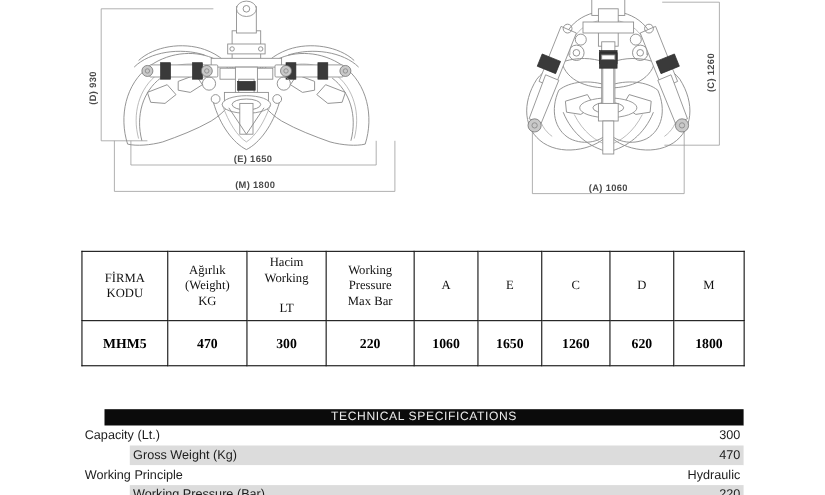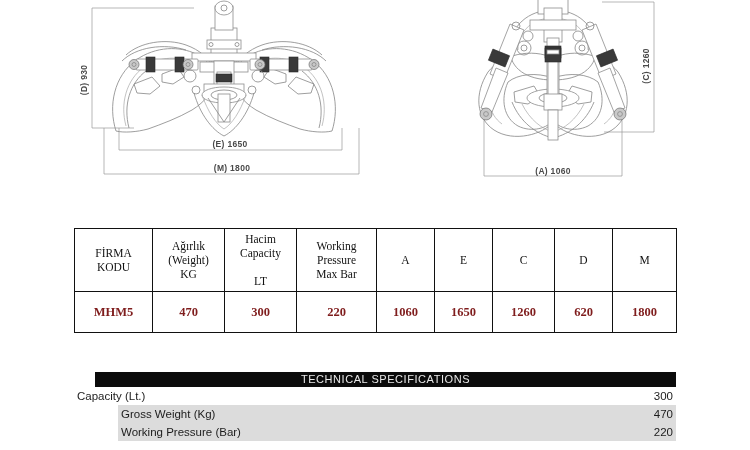--- a/index.html
+++ b/index.html
@@ -60,21 +60,21 @@
   #code-table tr.hdr td {
     height: 58px;
     font-size: 11.5px;
     line-height: 1.22;
     color: #111111;
   }
   #code-table tr.val td {
     height: 36px;
     font-size: 12.5px;
     font-weight: bold;
-    color: #7f1d1d;
+    color: #000000;
   }
   .cell-multiline { white-space: pre-line; }
 
   
   #spec-block {
     position: absolute;
     left: 74px;
     top: 372px;
     width: 602px;
   }
@@ -294,21 +294,21 @@
       <col style="width:64px">
   </colgroup>
   <tbody>
     <tr class="hdr">
       <td class="cell-multiline">FİRMA
 KODU</td>
       <td class="cell-multiline">Ağırlık
 (Weight)
 KG</td>
       <td class="cell-multiline">Hacim
-Capacity
+Working
 
 LT</td>
       <td class="cell-multiline">Working
 Pressure
 Max Bar</td>
       <td>A</td>
       <td>E</td>
       <td>C</td>
       <td>D</td>
       <td>M</td>
@@ -333,18 +333,22 @@
   <div class="spec-row odd">
     <span class="spec-label">Capacity (Lt.)</span>
     <span class="spec-value">300</span>
   </div>
 
   <div class="spec-row even">
     <span class="spec-label">Gross Weight (Kg)</span>
     <span class="spec-value">470</span>
   </div>
 
+  <div class="spec-row odd">
+    <span class="spec-label">Working Principle</span>
+    <span class="spec-value">Hydraulic</span>
+  </div>
 
   <div class="spec-row even">
     <span class="spec-label">Working Pressure (Bar)</span>
     <span class="spec-value">220</span>
   </div>
 </div>
 
 </body></html>

